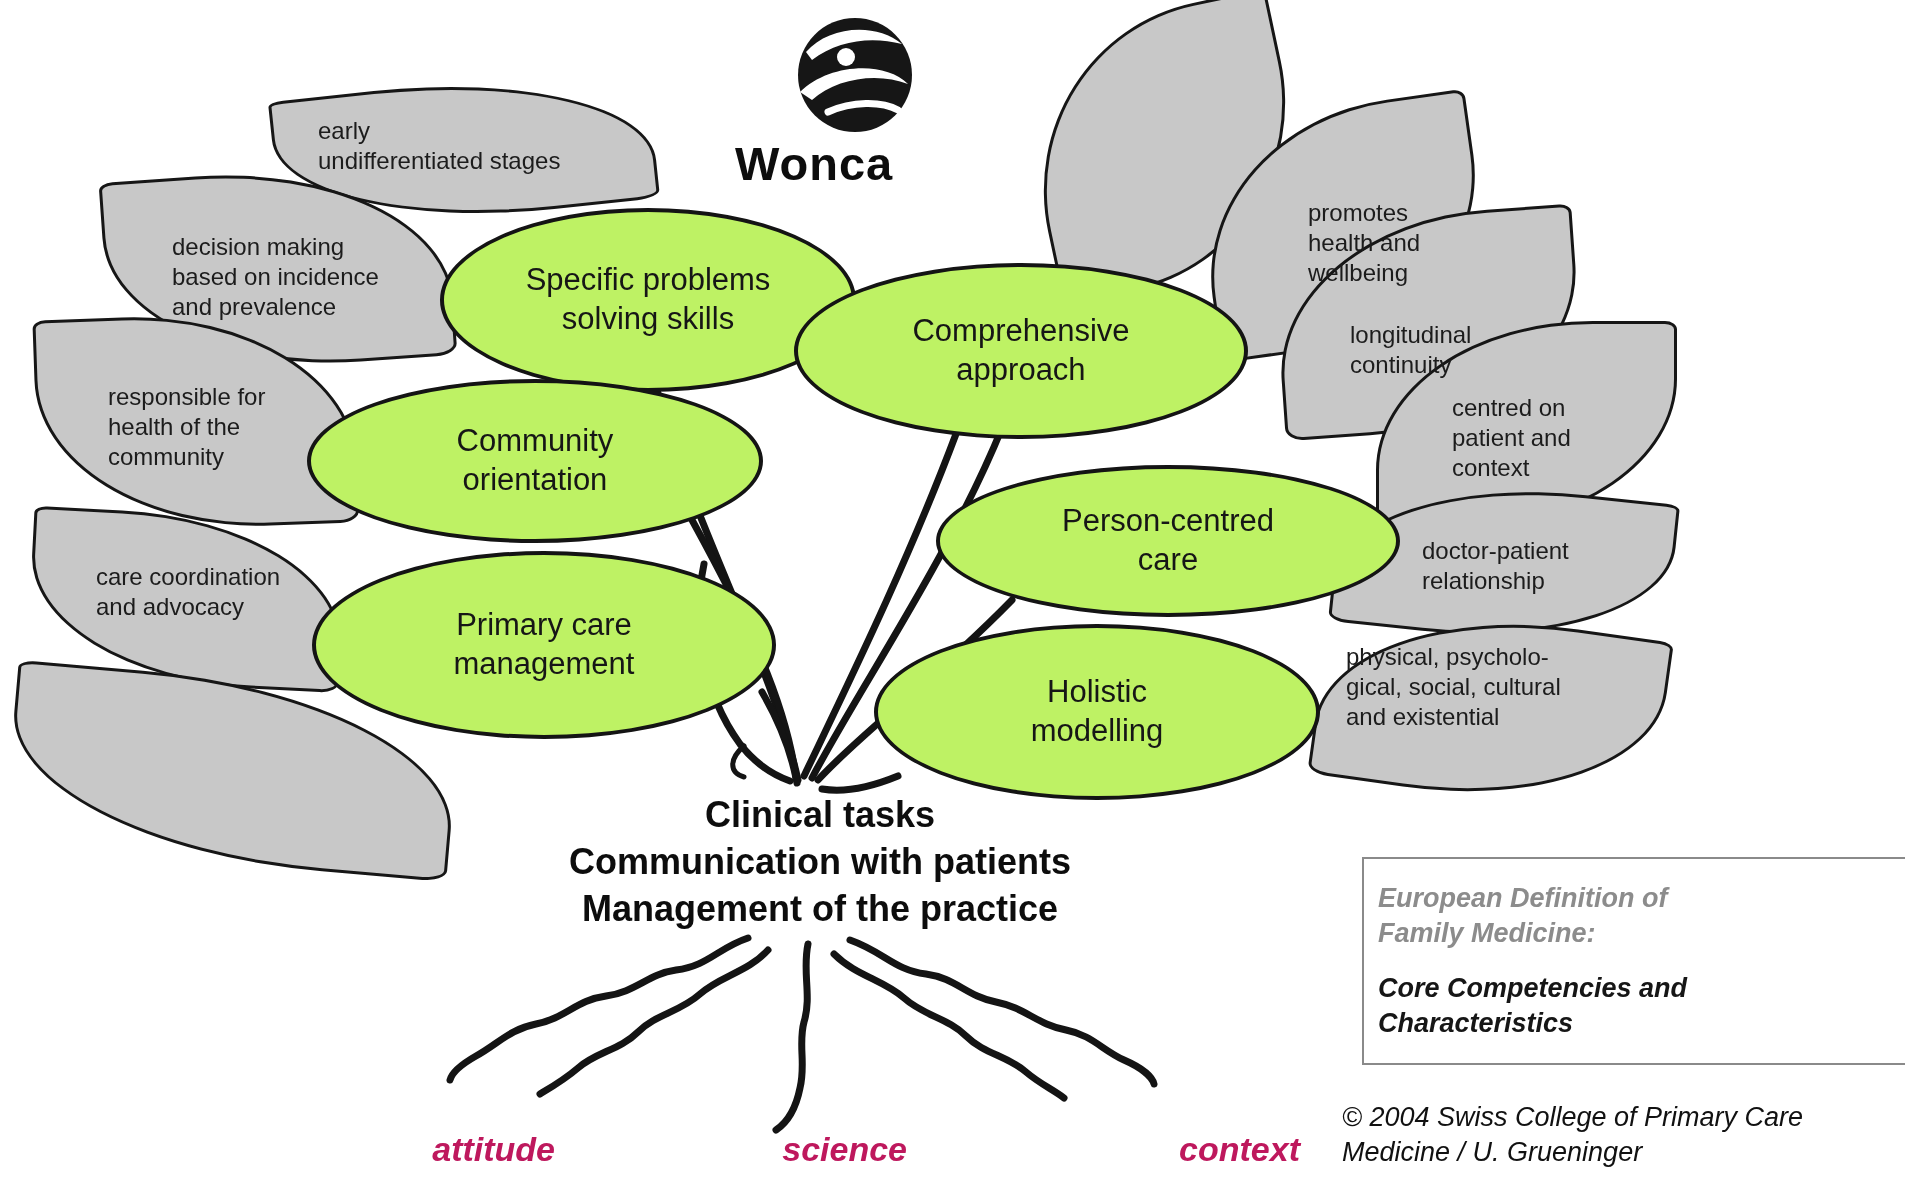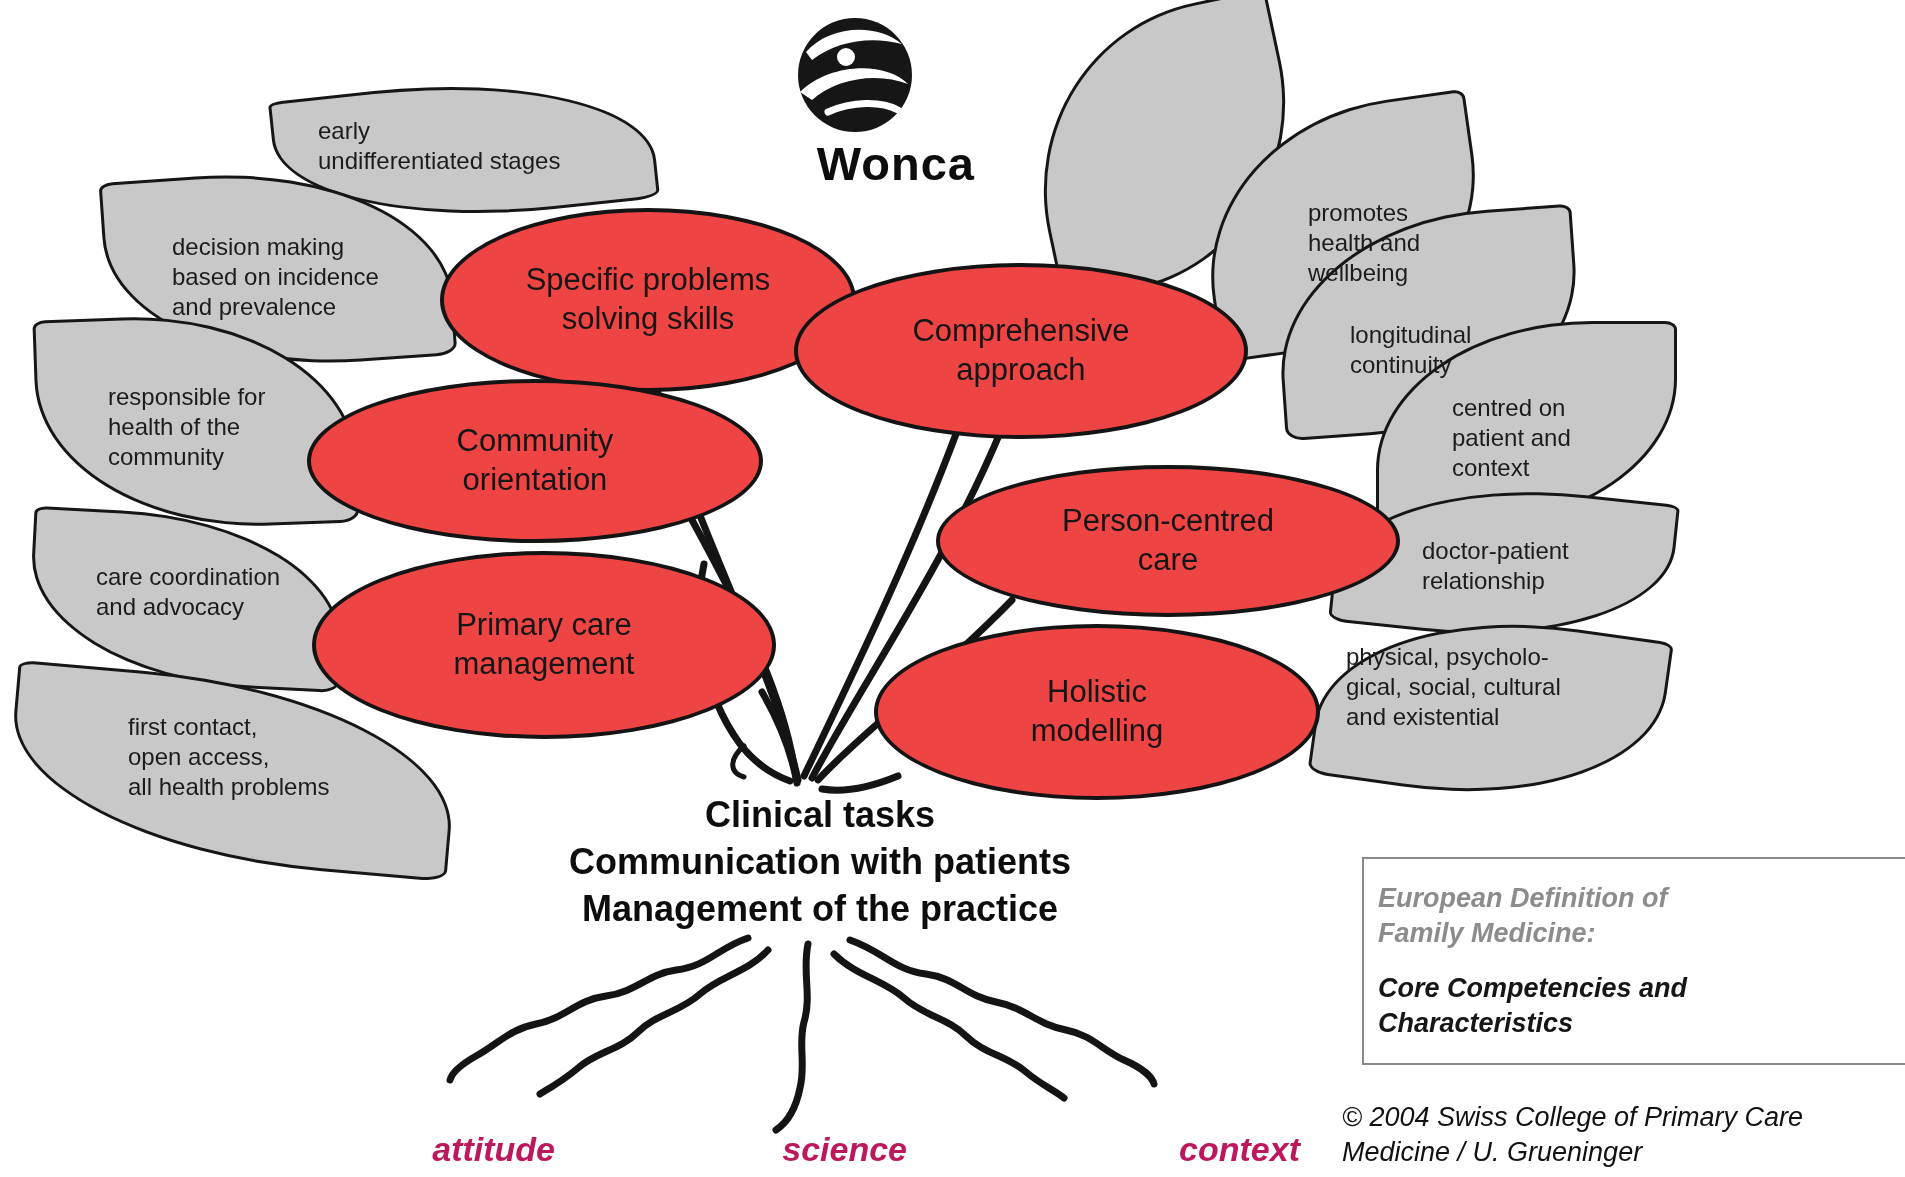--- a/index.html
+++ b/index.html
@@ -5,35 +5,35 @@
   * { margin:0; padding:0; box-sizing:border-box; }
   html,body { background:#ffffff; }
   body { font-family:"Liberation Sans","DejaVu Sans",sans-serif; color:#1a1a1a; }
   .canvas { position:relative; width:1905px; height:1177px; background:#ffffff; overflow:hidden; }
   .layer-svg { position:absolute; left:0; top:0; z-index:2; }
 
   .leaf { position:absolute; z-index:1; background:#c8c8c8; border:3px solid #161616; }
   .leaf-l { border-radius:4% 72% 6% 72%; }
   .leaf-r { border-radius:72% 4% 72% 6%; }
 
-  .node { position:absolute; z-index:3; background:#ef4444; border:4px solid #141414;
+  .node { position:absolute; z-index:3; background:#bef264; border:4px solid #141414;
           border-radius:50%; display:flex; align-items:center; justify-content:center;
           text-align:center; font-size:31px; line-height:1.25; white-space:pre-line; color:#161616; }
 
   .leaf-label { position:absolute; z-index:4; font-size:24px; line-height:1.25;
                 white-space:pre-line; color:#1c1c1c; }
 
   .trunk-text { position:absolute; z-index:4; font-weight:bold; font-size:36px; line-height:1.3;
                 text-align:center; white-space:pre-line; color:#0d0d0d; }
 
   .root-label { position:absolute; z-index:4; font-weight:bold; font-style:italic;
                 font-size:34px; color:#be185d; text-align:right; }
 
   .logo-word { position:absolute; z-index:4; font-weight:bold; font-size:47px; letter-spacing:1px;
-               text-align:right; color:#0d0d0d; }
+               text-align:left; color:#0d0d0d; }
 
   .info-box { position:absolute; z-index:4; left:1362px; top:857px; width:564px;
               border:2px solid #8a8a8a; background:#ffffff; text-align:left; padding:22px 14px; }
   .info-heading { color:#8c8c8c; font-weight:bold; font-style:italic; font-size:27px;
                   line-height:1.3; white-space:pre-line; margin-bottom:20px; }
   .info-title   { color:#161616; font-weight:bold; font-style:italic; font-size:27px;
                   line-height:1.3; white-space:pre-line; }
   .info-edition { color:#8c8c8c; font-weight:bold; font-style:italic; font-size:27px;
                   line-height:1.3; margin-top:2px; }
 
@@ -115,23 +115,20 @@
   <div class="leaf-label" style="left:318px;top:116px;width:330px">early
 undifferentiated stages</div>
   <div class="leaf-label" style="left:172px;top:232px;width:280px">decision making
 based on incidence
 and prevalence</div>
   <div class="leaf-label" style="left:108px;top:382px;width:240px">responsible for
 health of the
 community</div>
   <div class="leaf-label" style="left:96px;top:562px;width:260px">care coordination
 and advocacy</div>
-  <div class="leaf-label" style="left:128px;top:712px;width:280px">first contact,
-open access,
-all health problems</div>
   <div class="leaf-label" style="left:1308px;top:198px;width:200px">promotes
 health and
 wellbeing</div>
   <div class="leaf-label" style="left:1350px;top:320px;width:220px">longitudinal
 continuity</div>
   <div class="leaf-label" style="left:1452px;top:393px;width:210px">centred on
 patient and
 context</div>
   <div class="leaf-label" style="left:1422px;top:536px;width:240px">doctor-patient
 relationship</div>

